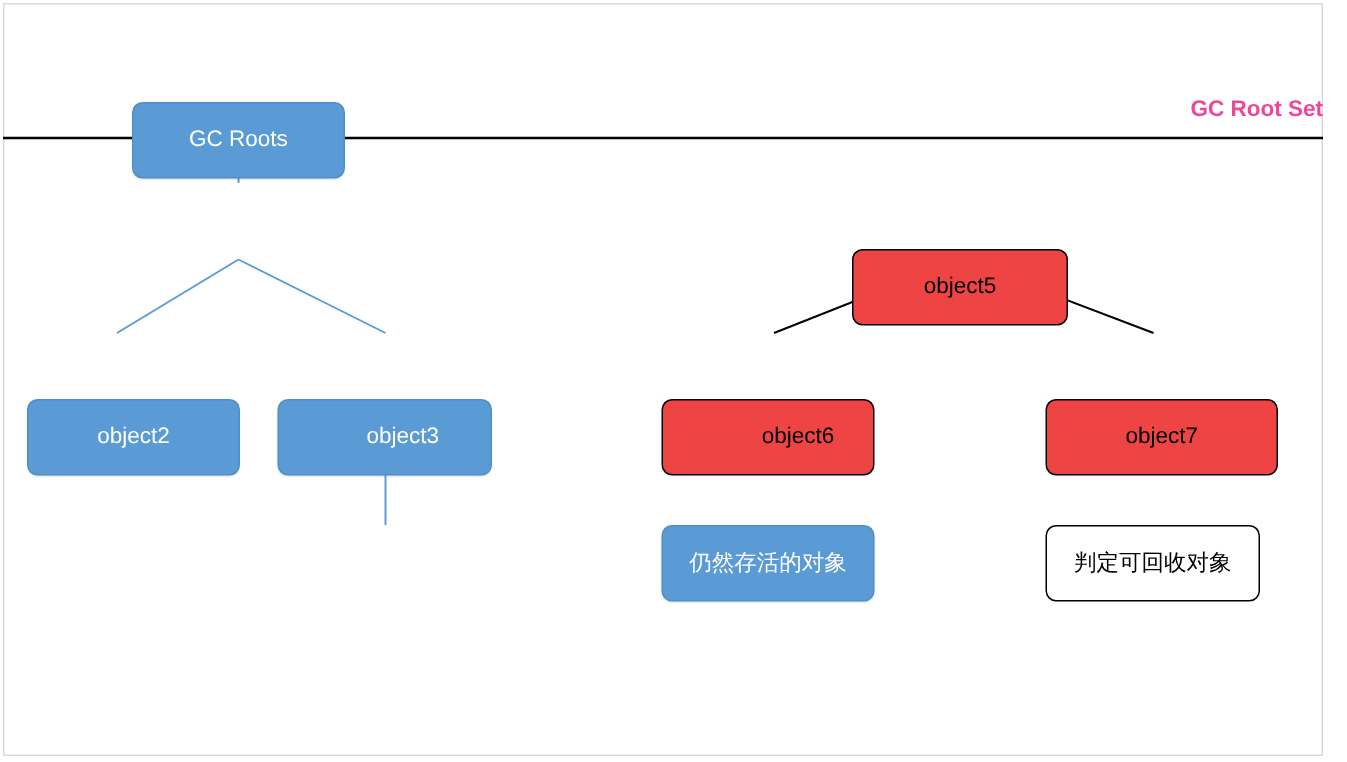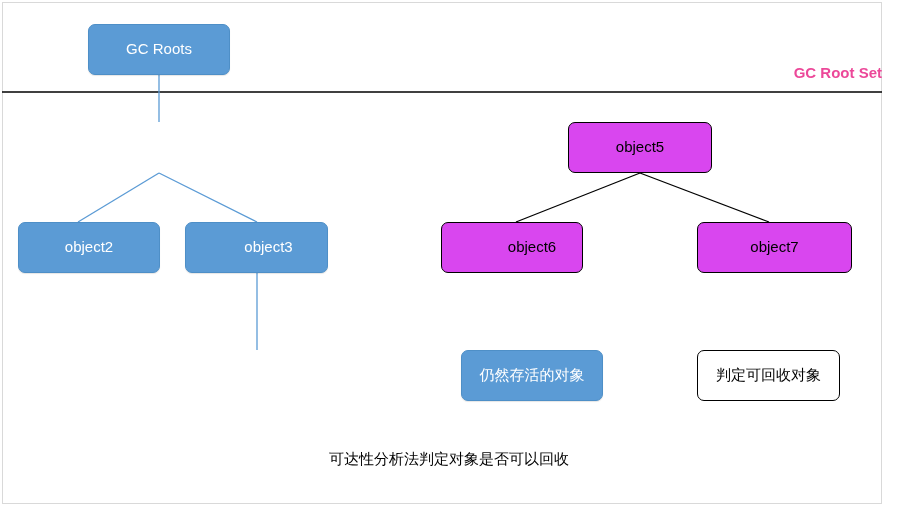--- a/index.html
+++ b/index.html
@@ -44,54 +44,54 @@
   .node {
     position: absolute;
     box-sizing: border-box;
     display: flex;
     align-items: center;
     justify-content: center;
     border-radius: 7px;
     font-size: 15px;
     line-height: 1.1;
     white-space: nowrap;
+    margin-top: 44px;
   }
 
   
   .node.blue {
     background: #5b9bd5;
     border: 1px solid #4e8fc7;
     color: #ffffff;
     box-shadow: 0 1px 1px rgba(0,0,0,0.10);
   }
 
   
   .node.white {
-    background: #d946ef;
+    background: #ef4444;
     border: 1.3px solid #000000;
     color: #000000;
     justify-content: center;
   }
 
   .legend-box {
     position: absolute;
     box-sizing: border-box;
     display: flex;
     align-items: center;
     justify-content: center;
     border-radius: 7px;
     font-size: 15px;
     white-space: nowrap;
   }
   .legend-box.blue {
     background: #5b9bd5;
     border: 1px solid #4e8fc7;
     color: #ffffff;
     box-shadow: 0 1px 1px rgba(0,0,0,0.10);
-    margin-left: 20px;
   }
   .legend-box.white {
     background: #ffffff;
     border: 1.3px solid #000000;
     color: #000000;
   }
 
   #gc-root-set-label {
     position: absolute;
     right: 16px;
@@ -161,15 +161,14 @@
   </div>
 
   <div class="legend-box blue" style="left:441px; top:350px; width:142px; height:51px;">
     <span>仍然存活的对象</span>
   </div>
 
   <div class="legend-box white" style="left:697px; top:350px; width:143px; height:51px;">
     <span>判定可回收对象</span>
   </div>
 
-  <div id="caption">可达性分析法判定对象是否可以回收</div>
 
 </div>
 
 </body></html>

